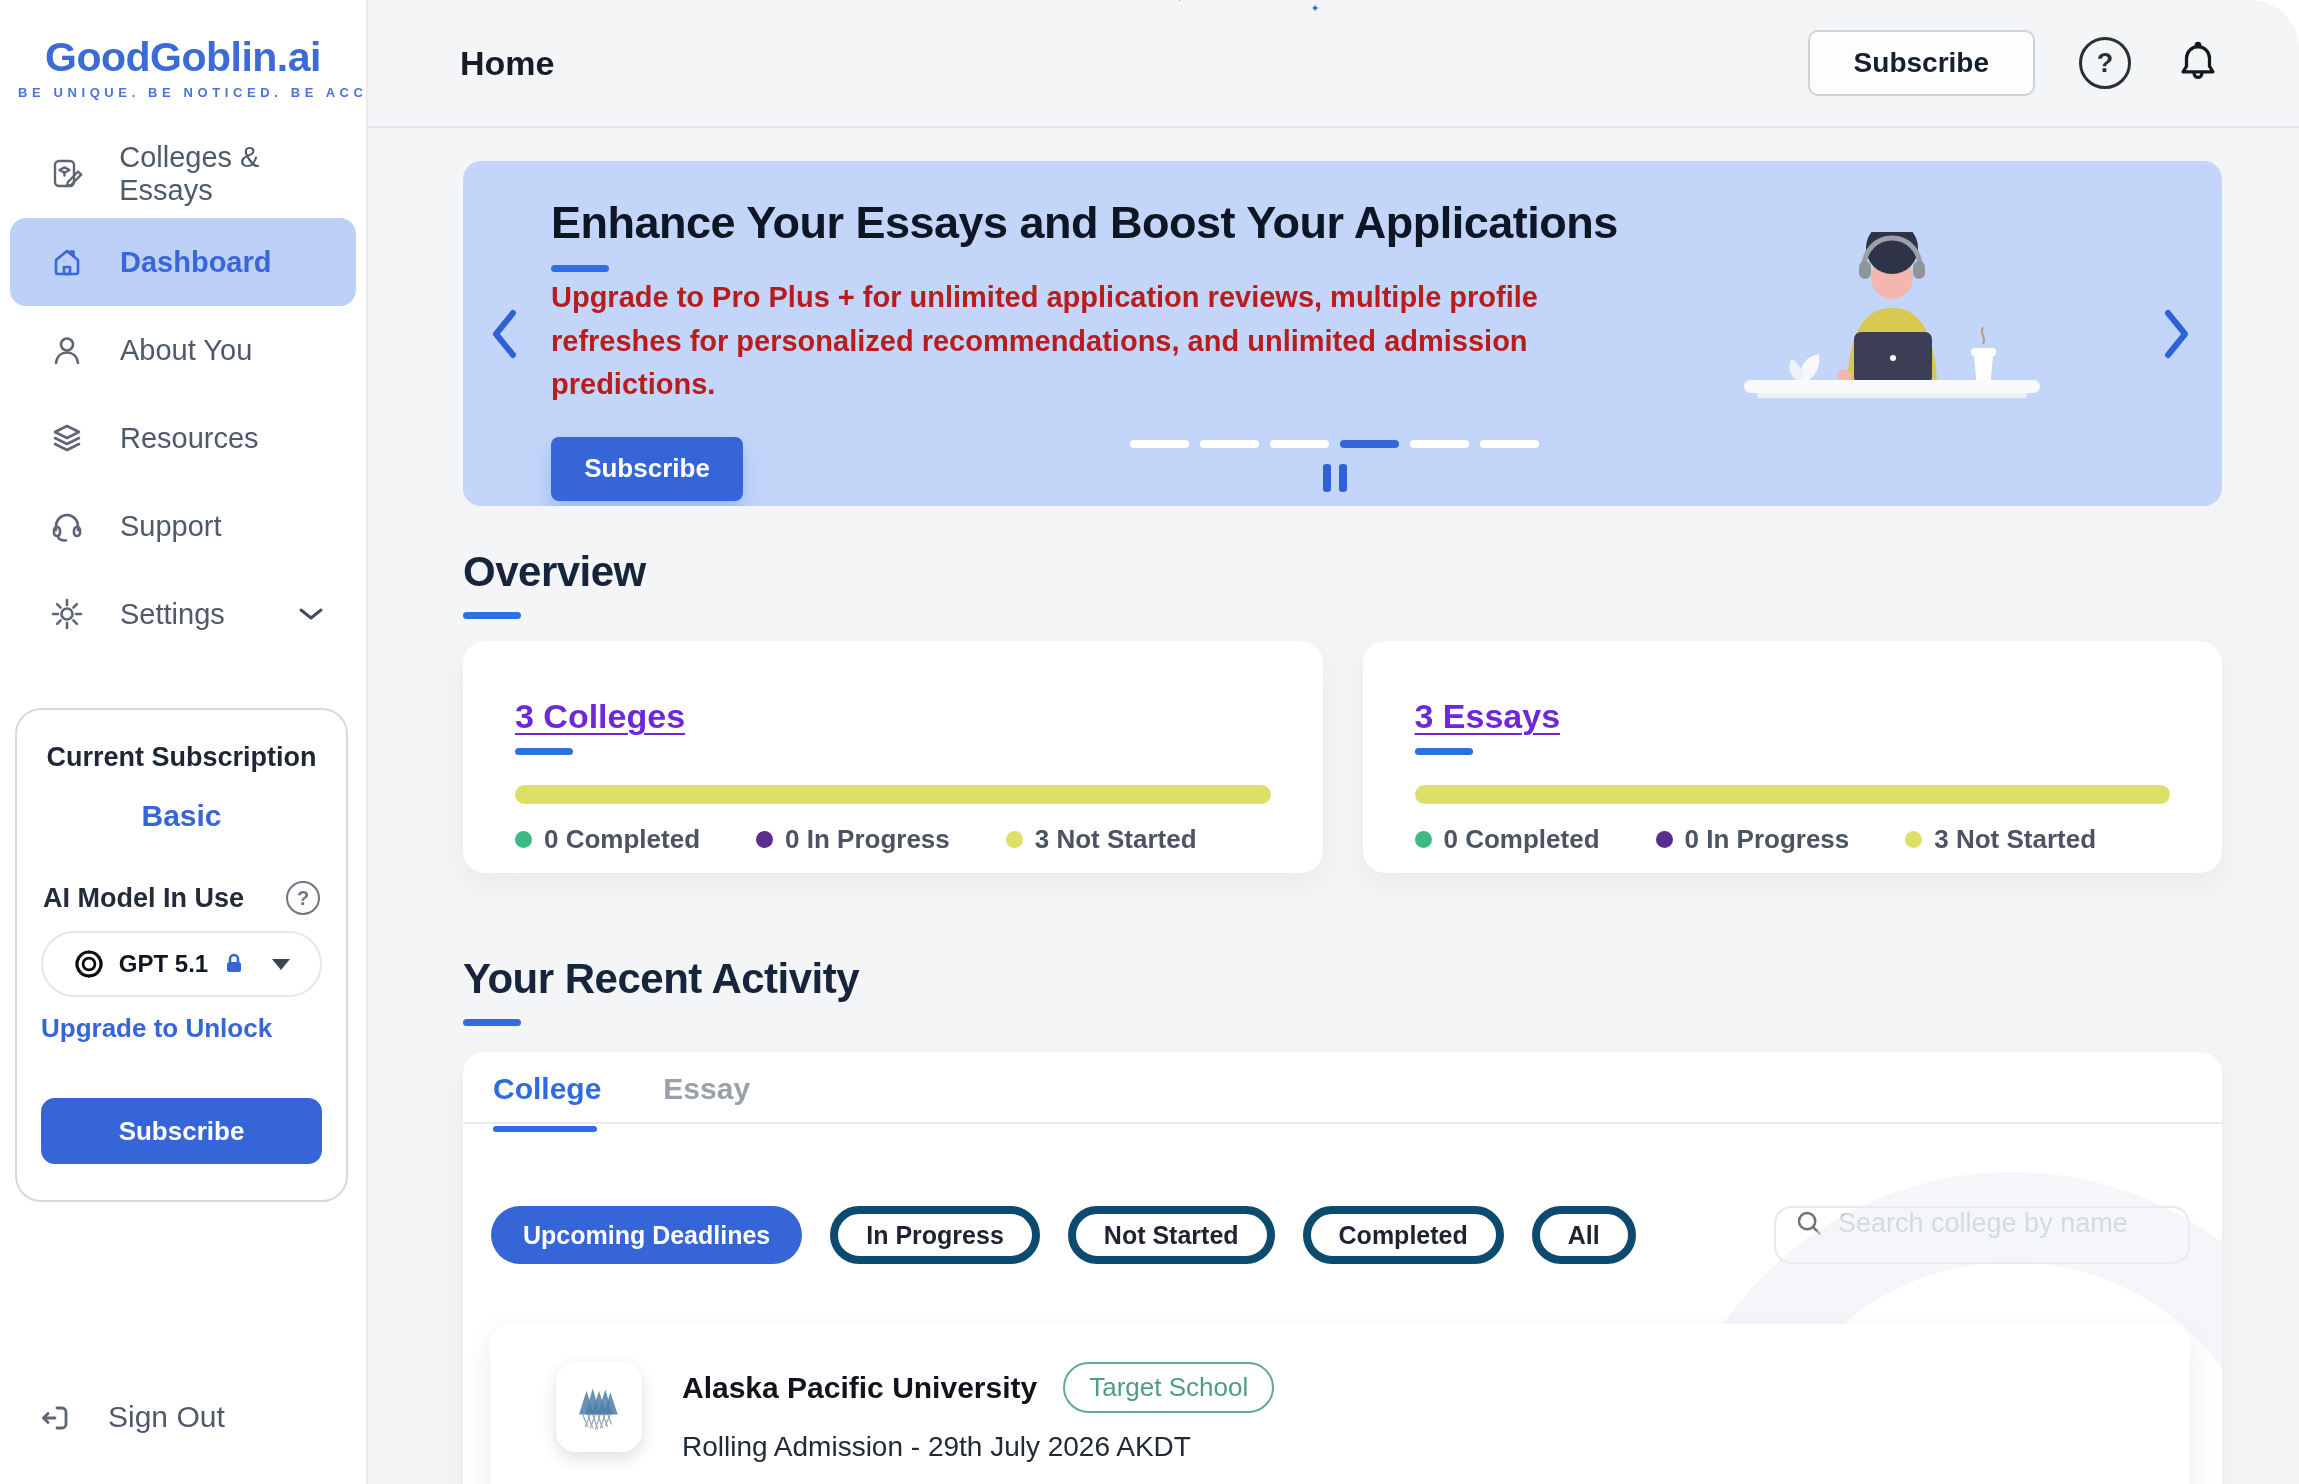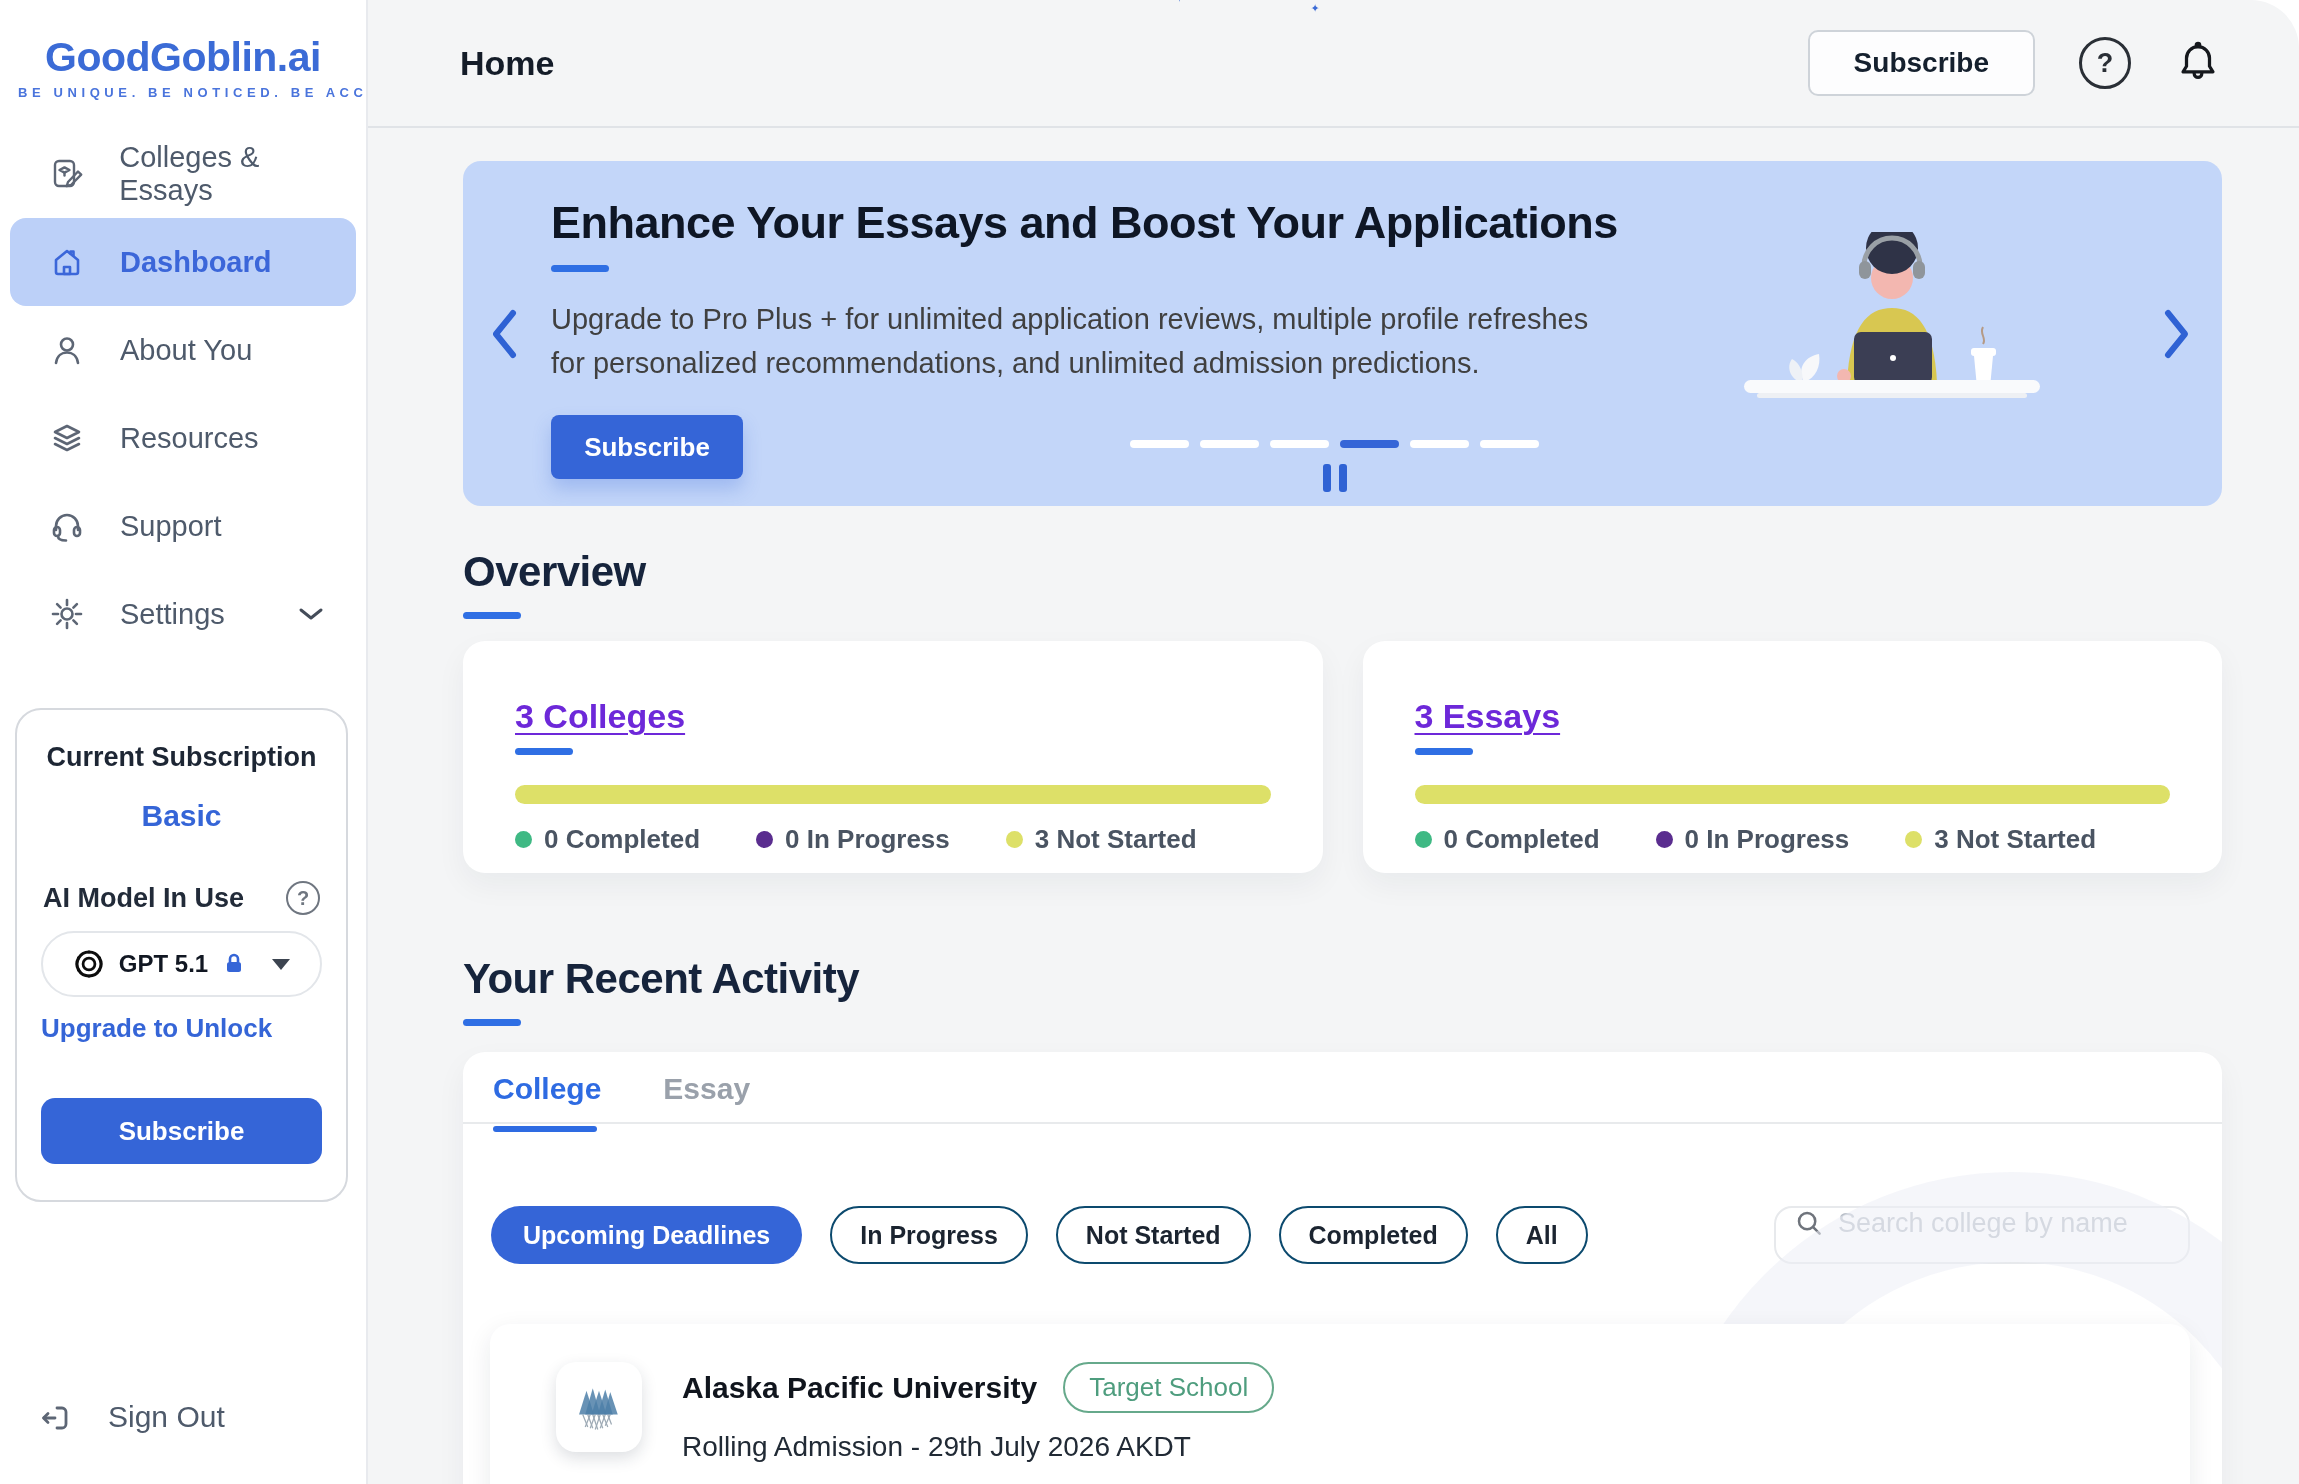--- a/index.html
+++ b/index.html
@@ -46,21 +46,21 @@
   .help-circle { width:52px; height:52px; border:3px solid #2a2f36; border-radius:50%; color:#2a2f36; font-size:27px; font-weight:700; display:flex; align-items:center; justify-content:center; cursor:pointer; background:transparent; }
   .bell-btn { background:none; border:none; cursor:pointer; display:flex; color:#15181d; }
 
   .content { padding:33px 77px 0 95px; flex:1; display:flex; flex-direction:column; }
 
   
   .banner { position:relative; height:345px; min-height:345px; border-radius:18px; background:#c3d6f9; padding:36px 0 0 88px; overflow:hidden; }
   .banner-title { font-size:45px; font-weight:800; color:#0e1625; letter-spacing:-0.5px; }
   .accent-bar { width:58px; height:7px; border-radius:4px; background:#2f6fe4; }
   .banner .accent-bar { margin-top:16px; }
-  .banner-body { margin-top:26px; max-width:1060px; font-size:29px; font-weight:400; line-height:1.5; color:#404040; }
+  .banner-body { margin-top:4px; max-width:1060px; font-size:29px; font-weight:700; line-height:1.5; color:#b91c1c; }
   .banner-cta { margin-top:30px; width:192px; height:64px; border:none; border-radius:8px; background:#3565d7; color:#fff; font-size:26px; font-weight:600; font-family:inherit; cursor:pointer; box-shadow:0 10px 18px rgba(53,101,215,.25); }
   .car-arrow { position:absolute; top:50%; transform:translateY(-50%); background:none; border:none; cursor:pointer; color:#2f62d4; display:flex; }
   .car-arrow.left { left:26px; }
   .car-arrow.right { right:30px; }
   .car-dashes { position:absolute; left:667px; bottom:58px; display:flex; gap:11px; }
   .car-dash { width:59px; height:8px; border-radius:4px; background:#ffffff; cursor:pointer; }
   .car-dash.active { background:#3565d7; }
   .car-pause { position:absolute; left:860px; bottom:14px; background:none; border:none; display:flex; gap:8px; cursor:pointer; }
   .car-pause i { display:block; width:8px; height:28px; border-radius:3px; background:#2f62d4; }
   .illus { position:absolute; right:180px; bottom:104px; }
@@ -84,21 +84,21 @@
   .activity-card { position:relative; margin-top:26px; background:#ffffff; border-radius:22px; box-shadow:0 12px 30px rgba(20,30,60,.05); flex:1; min-height:600px; overflow:hidden; }
   .wm { position:absolute; right:-140px; top:120px; width:700px; height:700px; border:90px solid rgba(236,239,245,.55); border-radius:50%; pointer-events:none; }
   .tabs-row { position:relative; height:72px; display:flex; align-items:flex-start; gap:62px; padding:20px 0 0 30px; border-bottom:2px solid #e8eaec; }
   .tab { position:relative; font-size:30px; cursor:pointer; padding-bottom:24px; }
   .tab.active { color:#2e6be2; font-weight:700; }
   .tab.inactive { color:#9aa1ab; font-weight:600; }
   .tab.active::after { content:""; position:absolute; left:0; bottom:-2px; width:104px; height:6px; border-radius:3px; background:#2e6be2; }
   .filters-row { margin-top:82px; padding:0 32px 0 28px; display:flex; align-items:center; gap:28px; }
   .pill { height:58px; border-radius:29px; display:flex; align-items:center; padding:0 28px; font-size:25px; font-weight:600; cursor:pointer; white-space:nowrap; font-family:inherit; }
   .pill.active { background:#3565d7; color:#ffffff; border:none; padding:0 32px; }
-  .pill.plain { background:#ffffff; border:2px solid #0c4a6e; color:#1b2430; }
+  .pill.plain { background:#ffffff; border:8px solid #0c4a6e; color:#1b2430; }
   .search-wrap { margin-left:auto; width:416px; height:58px; background:#ffffff; border:2px solid #e7e9ec; border-radius:18px; display:flex; align-items:flex-start; padding:0 18px; gap:14px; }
   .search-wrap input { flex:1; border:none; outline:none; font-size:27px; color:#30363f; background:transparent; font-family:inherit; }
   .search-wrap input::placeholder { color:#b9bfc8; }
 
   .college-row { position:relative; margin:60px 32px 0 27px; background:#ffffff; border-radius:20px; box-shadow:0 8px 26px rgba(27,38,59,.09); height:230px; display:flex; padding:38px 0 0 66px; }
   .college-logo { width:86px; height:90px; background:#ffffff; border-radius:20px; box-shadow:0 6px 16px rgba(27,38,59,.15); display:flex; align-items:center; justify-content:center; }
   .college-info { margin-left:40px; }
   .college-title-row { display:flex; align-items:center; gap:26px; }
   .college-name { font-size:30px; font-weight:700; color:#10151d; }
   .target-badge { border:2px solid #66a98b; border-radius:999px; padding:8px 24px; font-size:26px; font-weight:500; color:#4e9d7e; }

